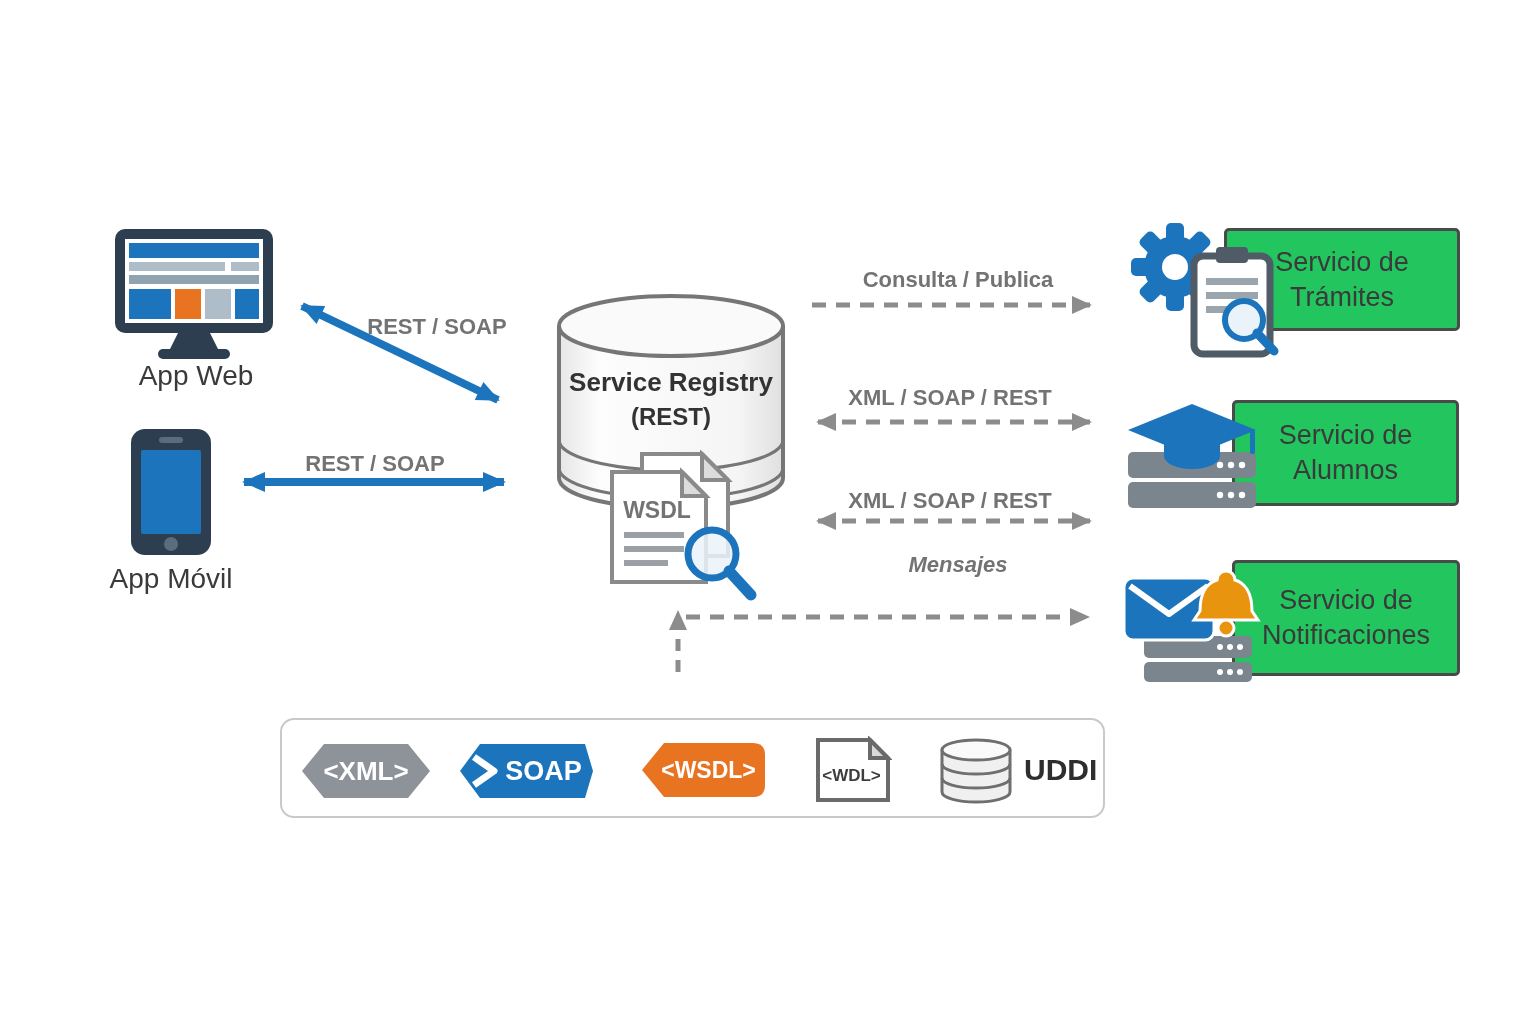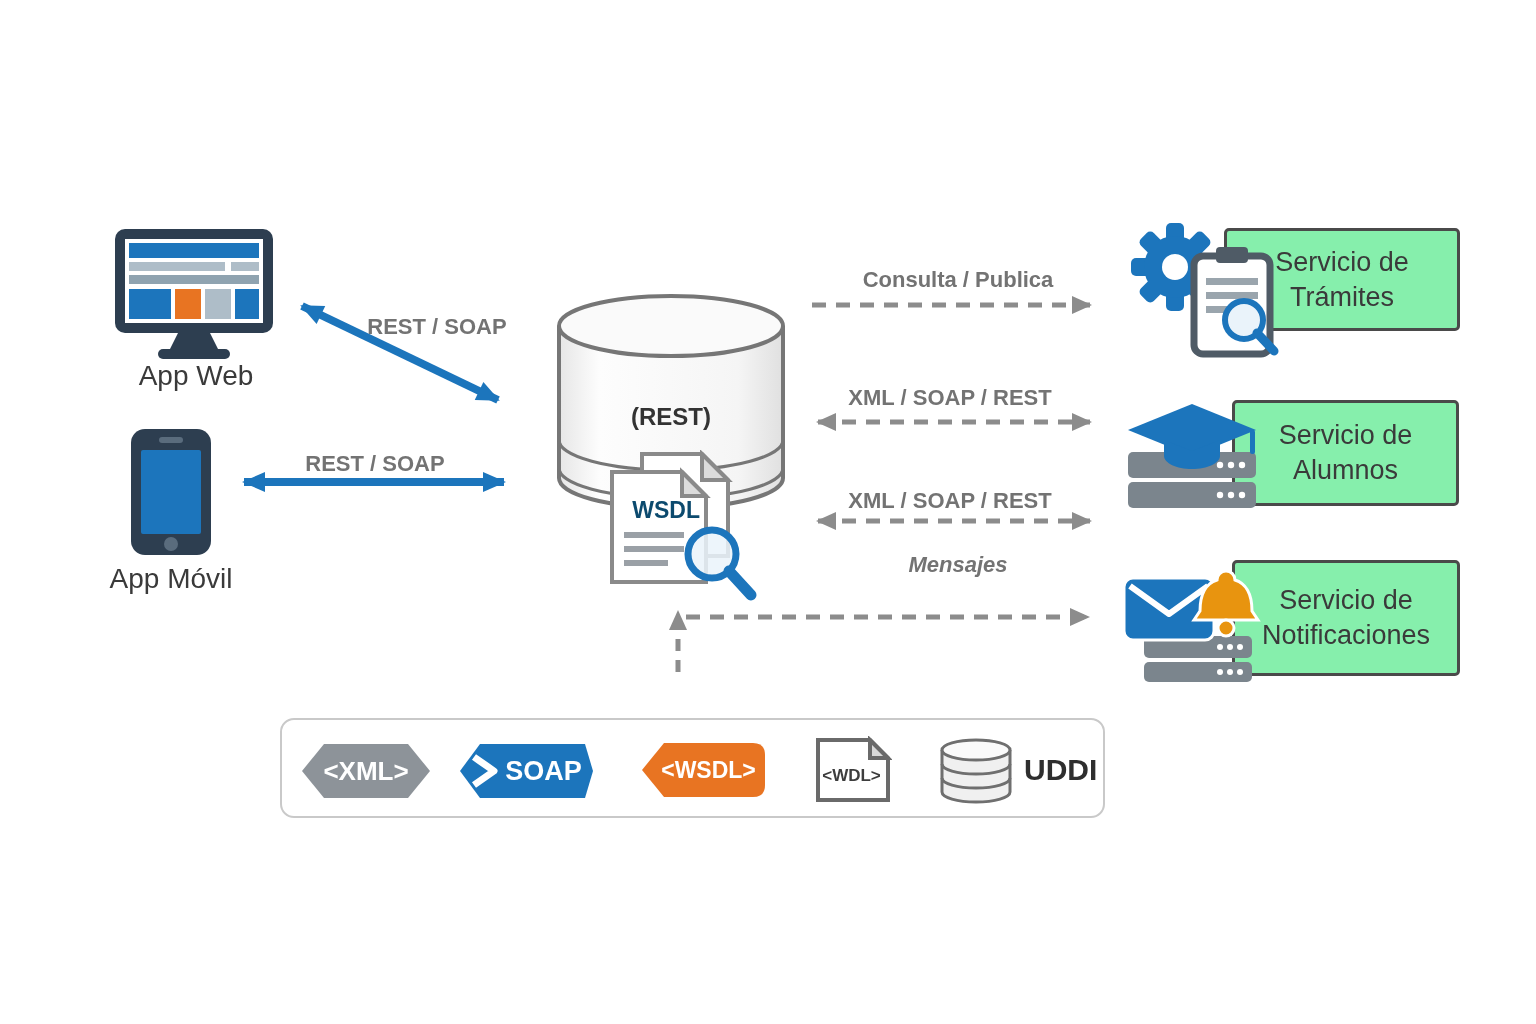--- a/index.html
+++ b/index.html
@@ -5,22 +5,22 @@
   * { margin:0; padding:0; box-sizing:border-box; }
   html,body { background:#ffffff; }
   body { font-family:"Liberation Sans", sans-serif; }
   .canvas { position:relative; width:1536px; height:1024px; background:#ffffff; overflow:hidden; }
   .abs { position:absolute; }
   .node-label { font-size:28px; color:#3a3a3a; text-align:center; white-space:nowrap; }
   .arrow-label { font-size:22px; font-weight:700; color:#737373; text-align:center; white-space:nowrap; }
   .italic { font-style:italic; }
   .registry-title { font-size:26px; font-weight:700; color:#333333; text-align:center; white-space:nowrap; }
   .registry-sub { font-size:24px; font-weight:700; color:#333333; text-align:center; white-space:nowrap; }
-  .wsdl-label { font-size:23px; font-weight:700; color:#0c4a6e; text-align:right; }
-  .svc-box { border:3px solid #4a4a4a; border-radius:5px; background:#86efac;
+  .wsdl-label { font-size:23px; font-weight:700; color:#737373; text-align:center; }
+  .svc-box { border:3px solid #4a4a4a; border-radius:5px; background:#22c55e;
              display:flex; flex-direction:column; align-items:center; justify-content:center; z-index:1; }
   .svc-line { font-size:27px; color:#3a3a3a; line-height:1.28; text-align:center; }
   .icon { z-index:2; }
   .legend-box { border:2px solid #c9c9c9; border-radius:14px; background:#ffffff; }
   .legend-item { position:absolute; }
   .badge-label { position:absolute; inset:0; display:flex; align-items:center; justify-content:center;
                  color:#ffffff; font-weight:700; }
   .wdl-label { position:absolute; left:0; right:3px; top:30px; text-align:center;
                font-size:17px; font-weight:700; color:#3d3d3d; }
   .uddi-label { font-size:30px; font-weight:700; color:#2e2e2e; white-space:nowrap; }
@@ -82,20 +82,21 @@
         <stop offset="0.18" stop-color="#fdfdfd"></stop>
         <stop offset="0.8" stop-color="#f5f5f5"></stop>
         <stop offset="1" stop-color="#e0e0e0"></stop>
       </linearGradient>
     </defs>
     <path d="M4 36 v152 a112 30 0 0 0 224 0 V36" fill="url(#cylg)" stroke="#767676" stroke-width="4"></path>
     <ellipse cx="116" cy="36" rx="112" ry="30" fill="#fafafa" stroke="#767676" stroke-width="4"></ellipse>
     <path d="M4 150 a112 30 0 0 0 224 0" fill="none" stroke="#767676" stroke-width="3"></path>
     <path d="M4 178 a112 30 0 0 0 224 0" fill="none" stroke="#767676" stroke-width="3"></path>
   </svg>
+  <div class="abs registry-title" style="left:561px;top:367px;width:220px;">Service Registry</div>
   <div class="abs registry-sub" style="left:561px;top:403px;width:220px;">(REST)</div>
 
   <svg class="abs icon" style="left:606px;top:450px;" width="162" height="152" viewBox="0 0 162 152">
     <path d="M36 4 h60 l26 26 v76 h-86 z" fill="#ffffff" stroke="#8a8a8a" stroke-width="4"></path>
     <path d="M96 4 l26 26 h-26 z" fill="#dcdcdc" stroke="#8a8a8a" stroke-width="4"></path>
     <path d="M6 22 h70 l24 24 v86 h-94 z" fill="#ffffff" stroke="#8a8a8a" stroke-width="4"></path>
     <path d="M76 22 l24 24 h-24 z" fill="#dcdcdc" stroke="#8a8a8a" stroke-width="4"></path>
     <rect x="18" y="82" width="60" height="6" fill="#9aa0a6"></rect>
     <rect x="18" y="96" width="60" height="6" fill="#9aa0a6"></rect>
     <rect x="18" y="110" width="44" height="6" fill="#9aa0a6"></rect>

